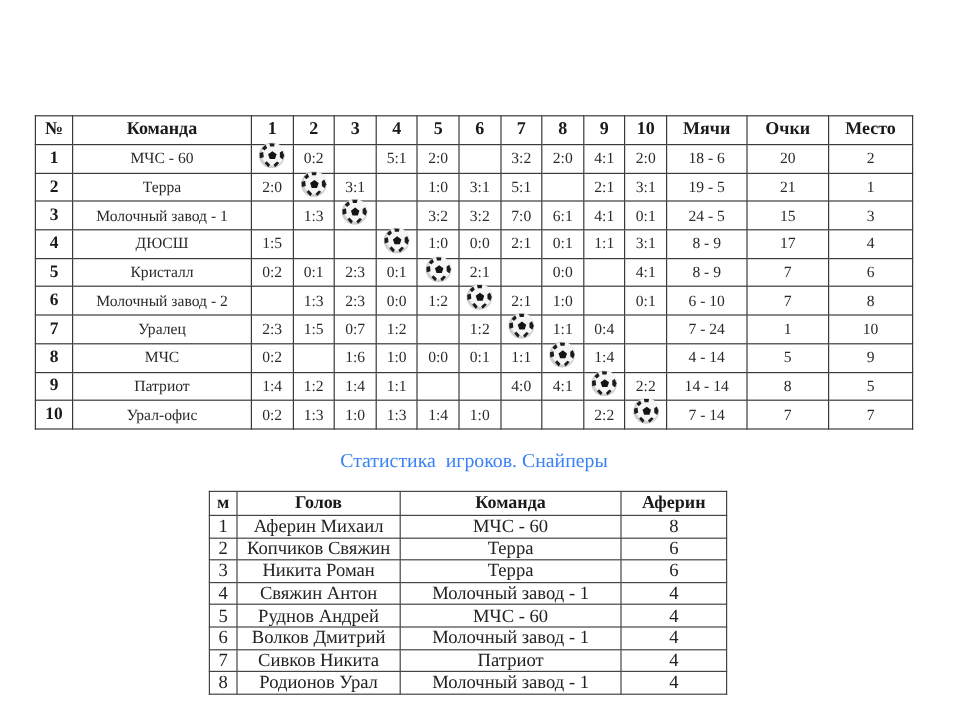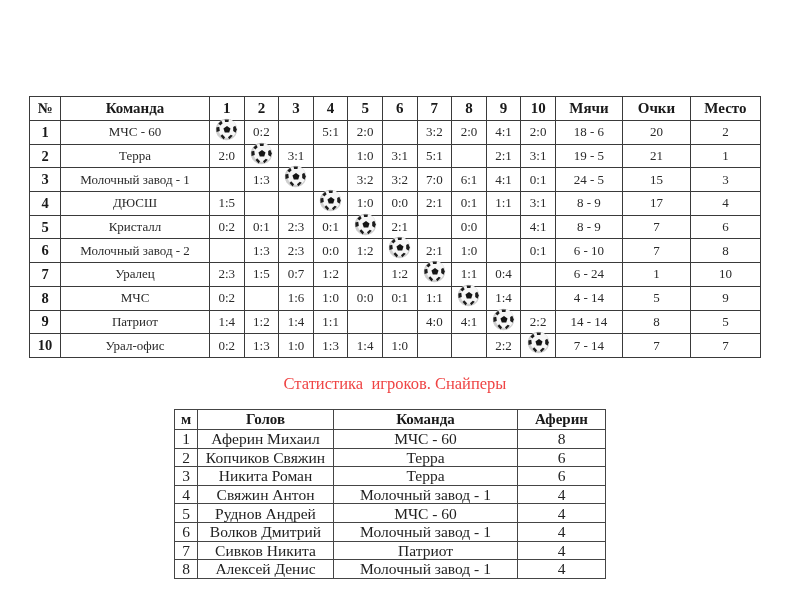--- a/index.html
+++ b/index.html
@@ -26,21 +26,21 @@
   .standings tr.data-row { height:23.7px; }
   .standings td { font-size:13px; color:#2a2a2a; }
   .standings td.num { font-weight:bold; font-size:14.5px; color:#1a1a1a; }
   .standings td.self { position:relative; }
   .ball {
     position:absolute; left:50%; top:-3px; width:23px; height:23px; margin-left:-11.5px;
   }
 
   .scorers-title {
     position:absolute; left:0; top:374px; width:790px; text-align:center;
-    font-size:16.5px; line-height:20px; color:#ef4444; white-space:pre;
+    font-size:16.5px; line-height:20px; color:#3b82f6; white-space:pre;
   }
 
   
   .scorers {
     position:absolute; left:174px; top:409px; width:431px;
     border-collapse:collapse; table-layout:fixed;
   }
   .scorers th, .scorers td {
     border:1px solid #454545; padding:0; text-align:center; vertical-align:middle; white-space:nowrap;
   }
@@ -250,21 +250,21 @@
       <td></td>
       <td>1:2</td>
       <td class="self">
           <svg class="ball">
             <use href="#ball"></use>
           </svg>
         </td>
       <td>1:1</td>
       <td>0:4</td>
       <td></td>
-      <td>6 - 24</td>
+      <td>7 - 24</td>
       <td>1</td>
       <td>10</td>
     </tr>
 
     <tr class="data-row">
       <td class="num">8</td>
       <td>МЧС</td>
       <td>0:2</td>
       <td></td>
       <td>1:6</td>
@@ -385,18 +385,18 @@
       <td>4</td>
     </tr>
     <tr class="data-row">
       <td>7</td>
       <td>Сивков Никита</td>
       <td>Патриот</td>
       <td>4</td>
     </tr>
     <tr class="data-row">
       <td>8</td>
-      <td>Алексей Денис</td>
+      <td>Родионов Урал</td>
       <td>Молочный завод - 1</td>
       <td>4</td>
     </tr>
   </tbody>
 </table>
 
 </body></html>

